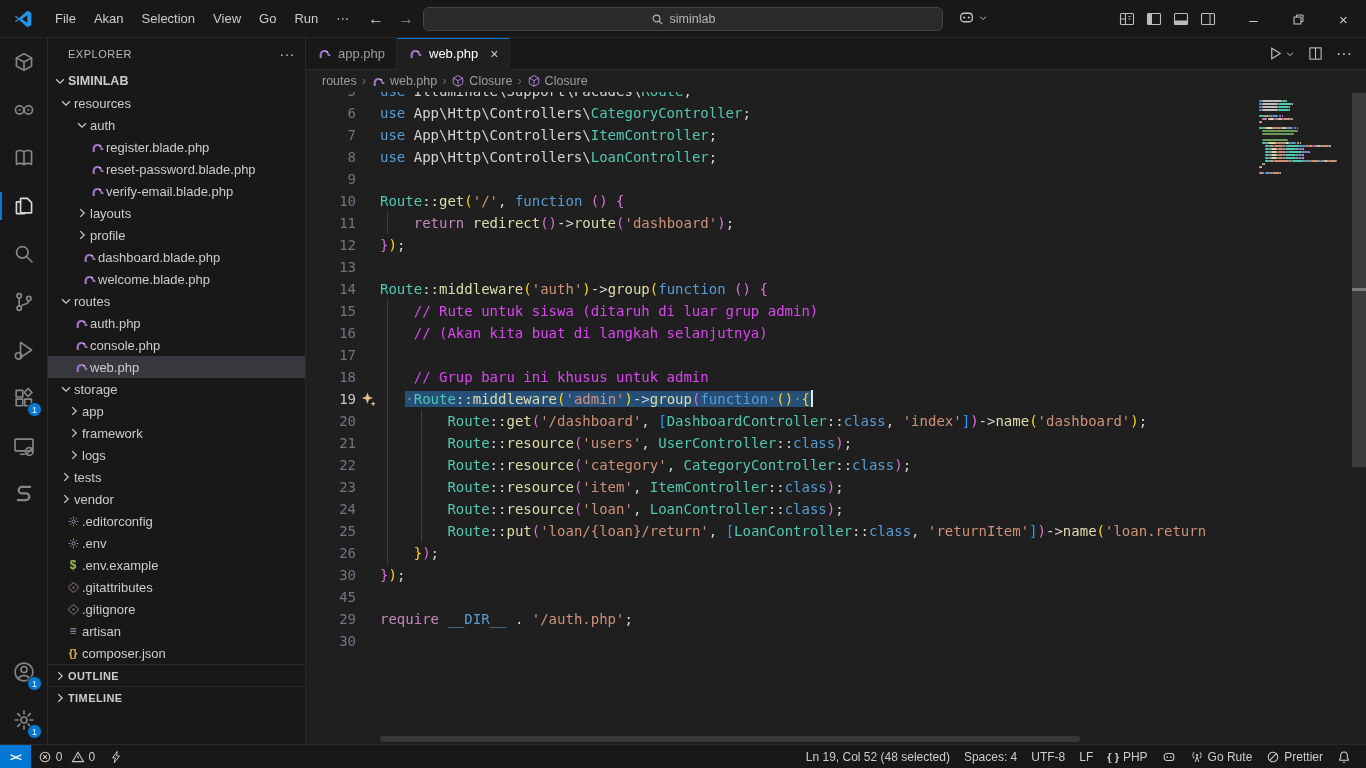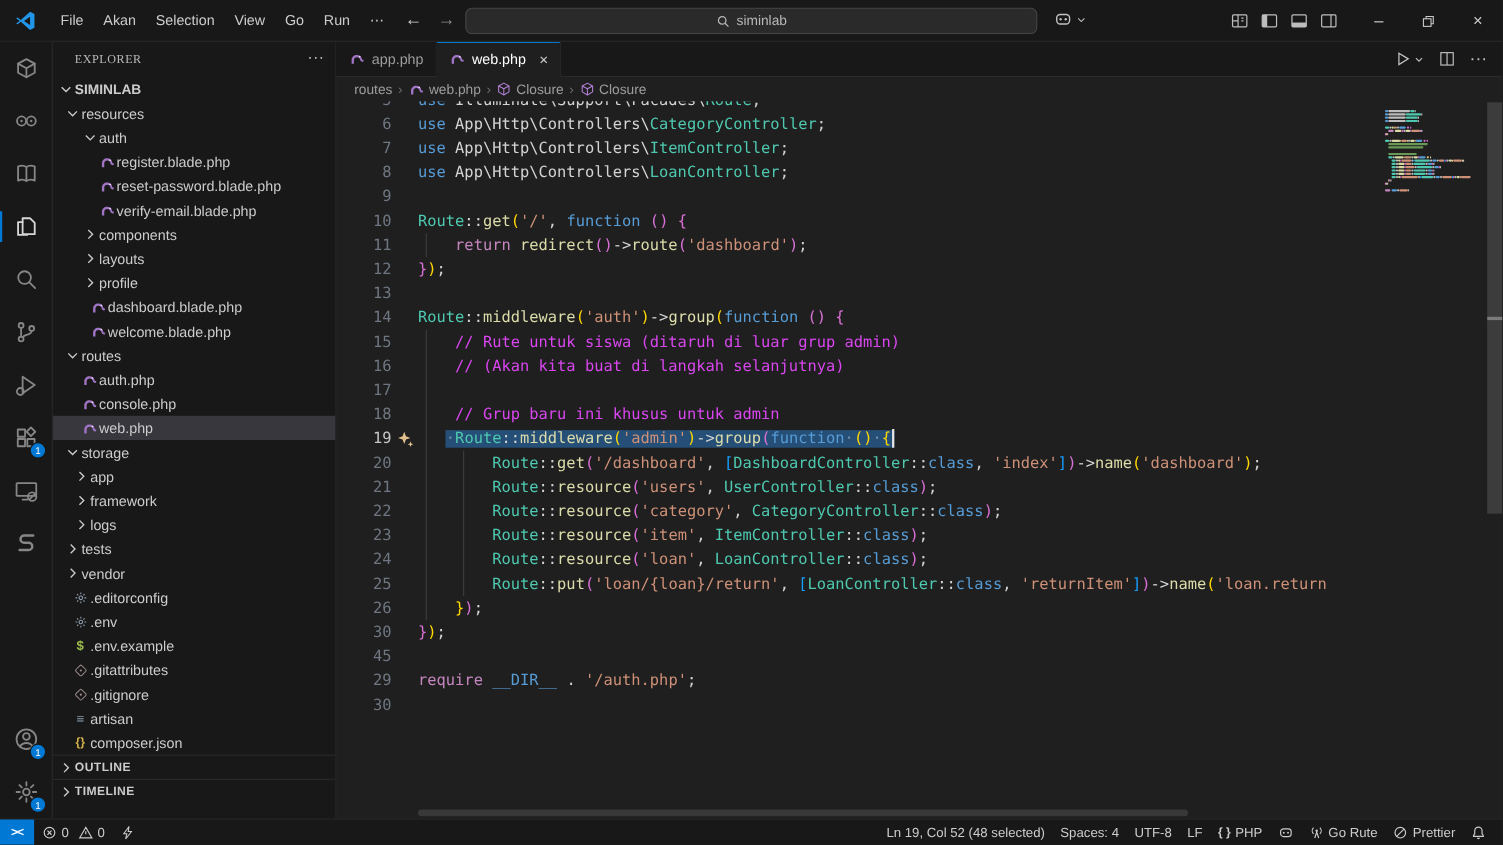--- a/index.html
+++ b/index.html
@@ -36,21 +36,21 @@
     width:2px; background:#0078d4; }
   .ab-item svg { width:22px; height:22px; }
   .ab-badge { position:absolute; right:5px; bottom:5px; min-width:15px; height:15px;
     background:#0078d4; color:#fff; font-size:9px; border-radius:50%; display:flex;
     align-items:center; justify-content:center; border:1px solid #181818; }
   .ab-bottom { position:absolute; bottom:0; left:0; right:0; }
 
   .sidebar { width:258px; background:#181818; border-right:1px solid #2a2a2a; flex:none;
     color:#cccccc; font-size:13px; overflow:hidden; }
   .sb-header { height:32px; display:flex; align-items:center; padding:0 10px 0 20px;
-    font-size:11px; letter-spacing:.5px; color:#b8b8b8;font-family:Liberation Serif, serif; }
+    font-size:11px; letter-spacing:.5px; color:#b8b8b8; }
   .sb-header .more { margin-left:auto; font-size:14px; color:#cccccc; }
   .tree .row { height:22px; display:flex; align-items:center; white-space:nowrap; cursor:default; }
   .tree .row.sel { background:#37373d; }
   .tree .row.root { font-weight:bold; font-size:12.5px; }
   .twisty { width:16px; display:flex; justify-content:center; color:#cccccc; flex:none; }
   .ficon { width:18px; display:flex; justify-content:center; align-items:center; flex:none;
     font-size:12px; }
   .ficon .glyph-dollar { color:#9fbf4e; font-weight:bold; }
   .ficon .glyph-braces { color:#d8b44a; font-weight:bold; font-size:11px; }
   .ficon .glyph-lines { color:#8fa0b0; font-weight:bold; }
@@ -335,29 +335,20 @@
         </div>
         <div class="row">
           <span style="flex: 0 0 auto; width: 40px;"></span>
           <span class="ficon">
             <svg width="15" height="15" viewBox="0 0 16 16">
               <path fill="#A074C4" d="M2.8 12.8V9.2c0-3 2.2-5 5.2-5 2.6 0 4.4 1.6 4.7 3.8.1.8.5 1 1.1.9l.5-.1v1.9c-1.7.5-3.1-.4-3.3-2-.2-1.3-1.2-2.3-2.9-2.3-1.8 0-3 1.2-3 3v3.4z"></path>
               <circle cx="10.7" cy="6" r=".7" fill="#fff"></circle>
             </svg>
           </span>
           <span>verify-email.blade.php</span>
-        </div>
-        <div class="row">
-          <span style="flex: 0 0 auto; width: 26px;"></span>
-          <span class="twisty">
-            <svg width="14" height="14" viewBox="0 0 16 16" fill="none" stroke="currentColor" stroke-width="1.4">
-              <path d="M6 3.5 10.5 8 6 12.5"></path>
-            </svg>
-          </span>
-          <span>components</span>
         </div>
         <div class="row">
           <span style="flex: 0 0 auto; width: 26px;"></span>
           <span class="twisty">
             <svg width="14" height="14" viewBox="0 0 16 16" fill="none" stroke="currentColor" stroke-width="1.4">
               <path d="M6 3.5 10.5 8 6 12.5"></path>
             </svg>
           </span>
           <span>layouts</span>
         </div>

